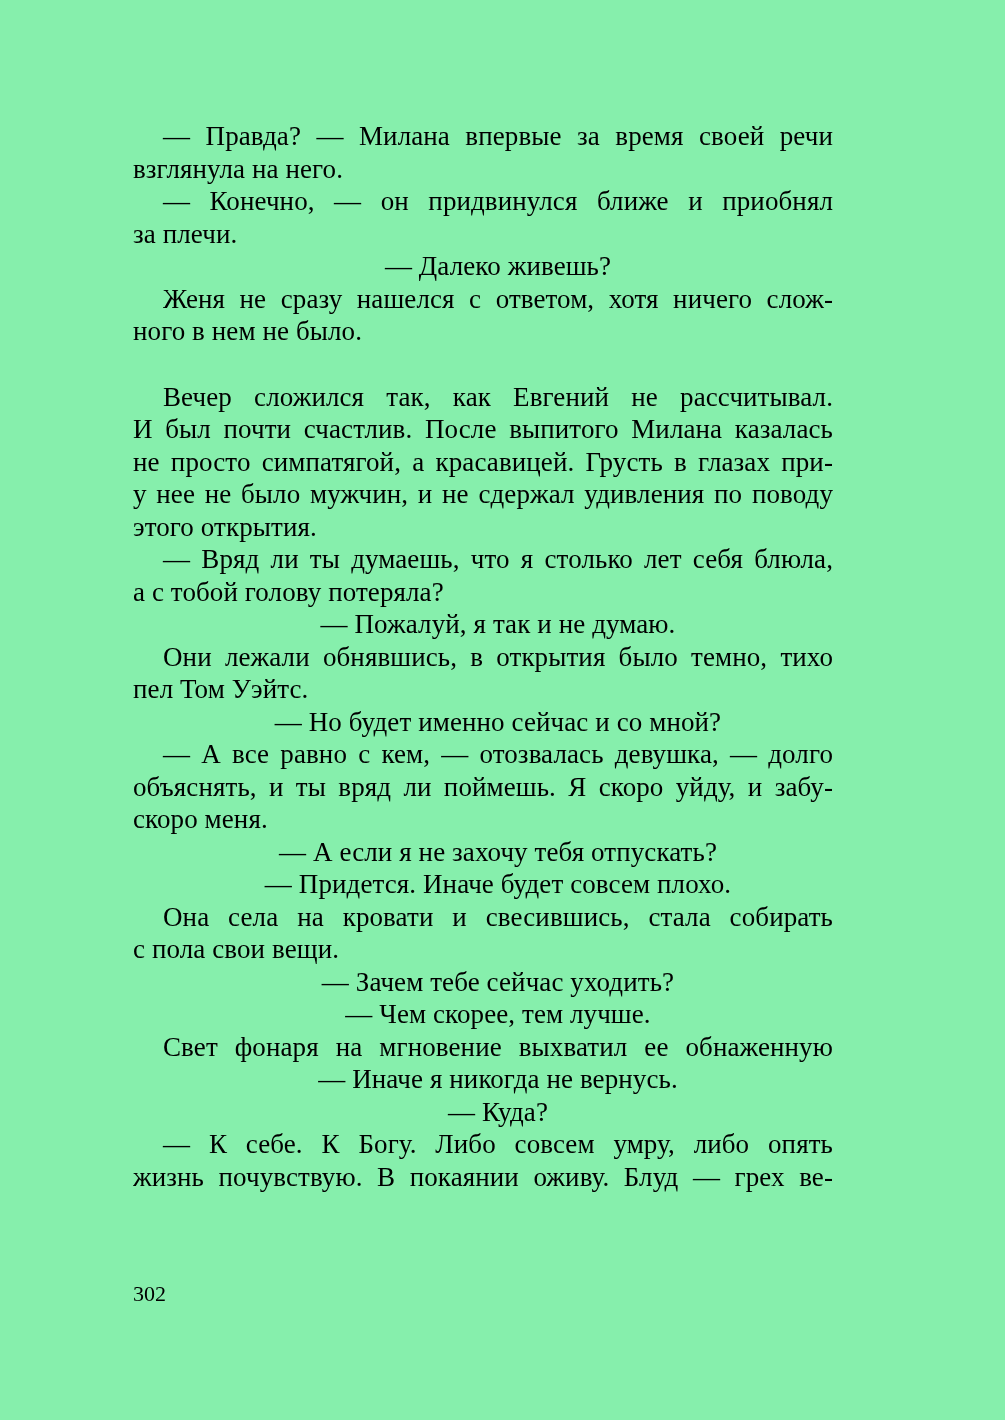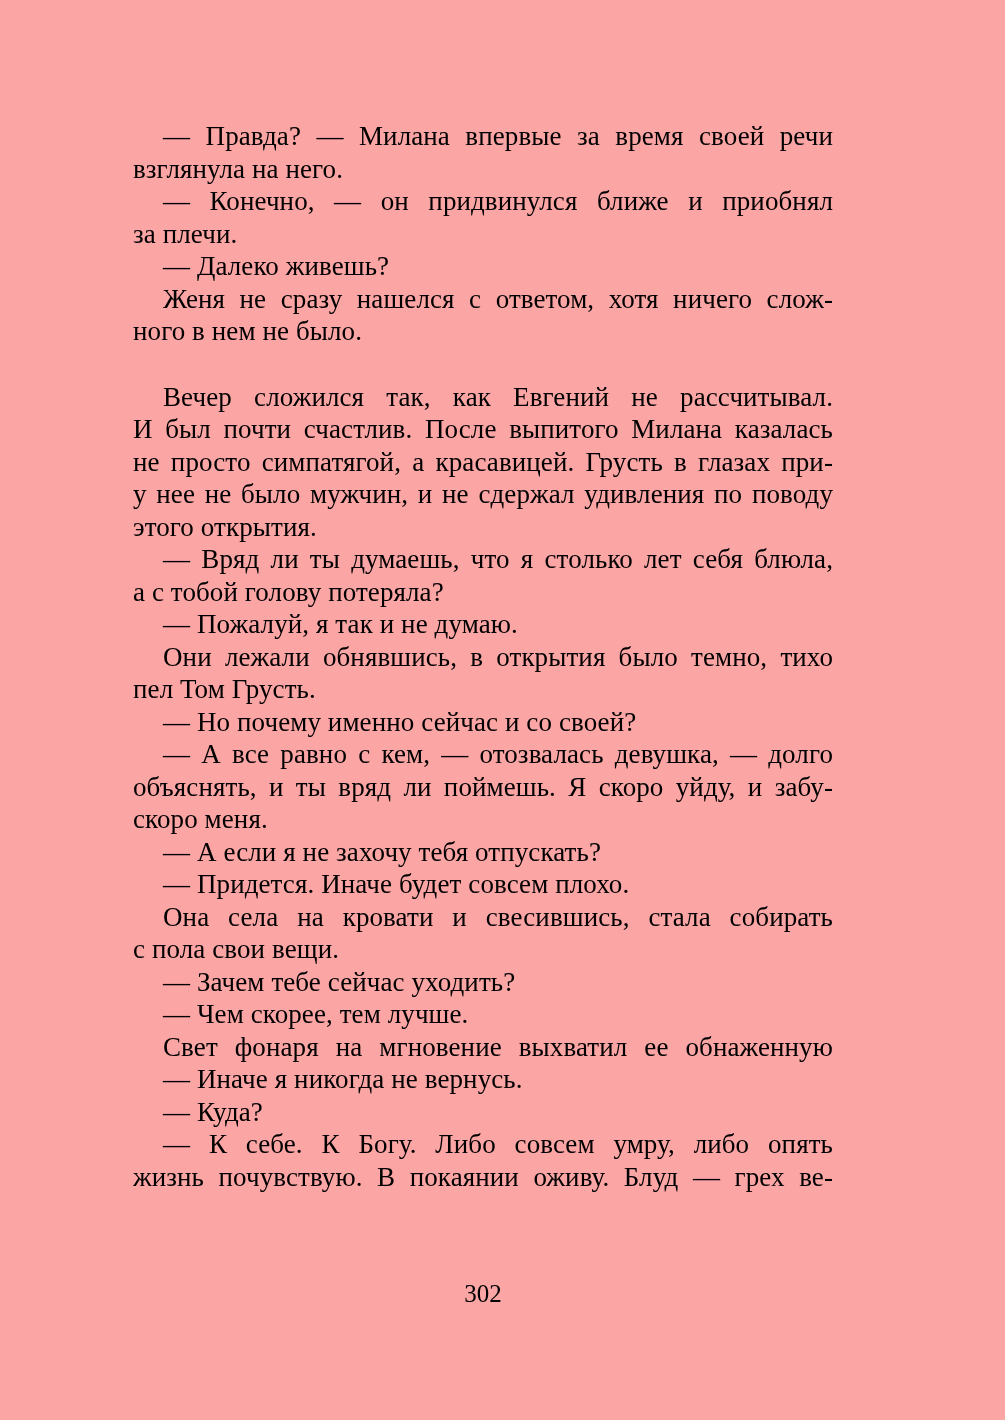--- a/index.html
+++ b/index.html
@@ -4,21 +4,21 @@
 <style>
   html, body {
     margin: 0;
     padding: 0;
     background: #ffffff;
   }
   .page {
     position: relative;
     width: 1005px;
     height: 1420px;
-    background: #fca5a5;
+    background: #86efac;
     color: #000000;
     font-family: "Liberation Serif", "DejaVu Serif", serif;
     overflow: hidden;
   }
   .text-block {
     position: absolute;
     left: 133px;
     top: 120px;
     width: 700px;
   }
@@ -26,35 +26,36 @@
     font-size: 27px;
     line-height: 32.5px;
     height: 32.5px;
     text-align: left;
     white-space: normal;
     overflow: hidden;
     letter-spacing: 0.1px;
   }
   .line.indent {
     padding-left: 30px;
+    text-align: center;
   }
   .line.justify {
     text-align: justify;
     text-align-last: justify;
   }
   .line.spacer {
     height: 33px;
   }
   .folio {
     position: absolute;
     left: 133px;
     top: 1278px;
     width: 700px;
-    text-align: center;
-    font-size: 25px;
+    text-align: left;
+    font-size: 22px;
     line-height: 32px;
   }
 </style>
 </head>
 <body>
 
 <div class="page">
   <div class="text-block">
       <div class="line indent justify">— Правда? — Милана впервые за время своей речи</div>
       <div class="line">взглянула на него.</div>
@@ -66,22 +67,22 @@
       <div class="line spacer"></div>
       <div class="line indent justify">Вечер сложился так, как Евгений не рассчитывал.</div>
       <div class="line justify">И был почти счастлив. После выпитого Милана казалась</div>
       <div class="line justify">не просто симпатягой, а красавицей. Грусть в глазах при-</div>
       <div class="line justify">у нее не было мужчин, и не сдержал удивления по поводу</div>
       <div class="line">этого открытия.</div>
       <div class="line indent justify">— Вряд ли ты думаешь, что я столько лет себя блюла,</div>
       <div class="line">а с тобой голову потеряла?</div>
       <div class="line indent">— Пожалуй, я так и не думаю.</div>
       <div class="line indent justify">Они лежали обнявшись, в открытия было темно, тихо</div>
-      <div class="line">пел Том Грусть.</div>
-      <div class="line indent">— Но почему именно сейчас и со своей?</div>
+      <div class="line">пел Том Уэйтс.</div>
+      <div class="line indent">— Но будет именно сейчас и со мной?</div>
       <div class="line indent justify">— А все равно с кем, — отозвалась девушка, — долго</div>
       <div class="line justify">объяснять, и ты вряд ли поймешь. Я скоро уйду, и забу-</div>
       <div class="line">скоро меня.</div>
       <div class="line indent">— А если я не захочу тебя отпускать?</div>
       <div class="line indent">— Придется. Иначе будет совсем плохо.</div>
       <div class="line indent justify">Она села на кровати и свесившись, стала собирать</div>
       <div class="line">с пола свои вещи.</div>
       <div class="line indent">— Зачем тебе сейчас уходить?</div>
       <div class="line indent">— Чем скорее, тем лучше.</div>
       <div class="line indent justify">Свет фонаря на мгновение выхватил ее обнаженную</div>

